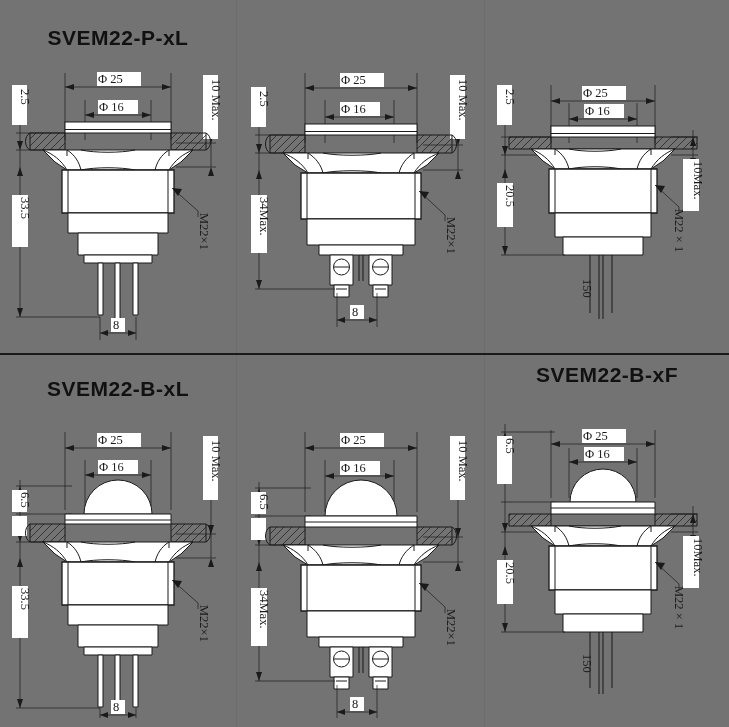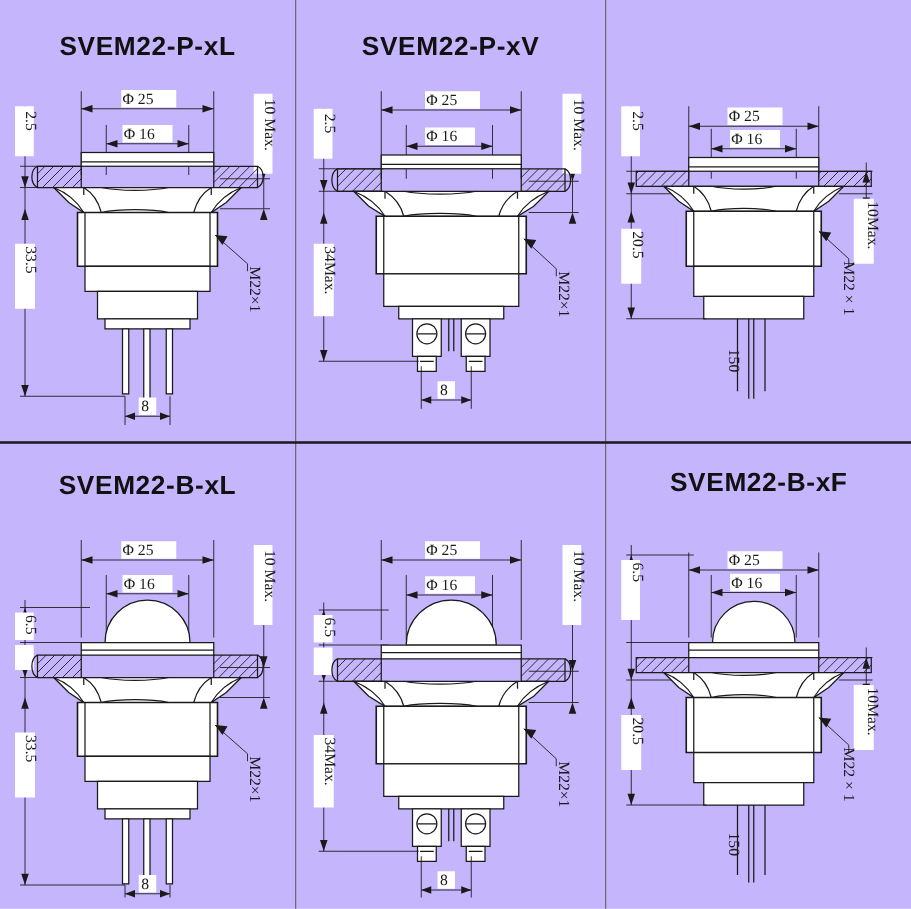--- a/index.html
+++ b/index.html
@@ -1,17 +1,17 @@
 <!DOCTYPE html>
 <html><head>
 <meta charset="utf-8">
 <style>
   html,body{margin:0;padding:0;background:#ffffff;}
   body{width:729px;height:727px;font-family:"Liberation Sans",sans-serif;overflow:hidden;}
-  #sheet{position:relative;width:729px;height:727px;background:#c4b5fd;}
+  #sheet{position:relative;width:729px;height:727px;background:#737373;}
   .panel{position:absolute;box-sizing:border-box;}
   .ptitle{
     position:absolute;left:0;right:0;text-align:center;
     font-family:"Liberation Sans",sans-serif;
     font-weight:bold;font-size:21px;letter-spacing:0.5px;color:#111;
     white-space:nowrap;
   }
   .divv{position:absolute;background:#6d6d6d;width:1.3px;top:0;height:727px;}
   .divh{position:absolute;background:#1a1a1a;height:2px;left:0;width:729px;}
   svg{display:block;}
@@ -116,21 +116,20 @@
       <text class="dtxt" x="113" y="274">8</text>
 
       <line class="dim" x1="172" y1="133" x2="198" y2="156"></line>
       <path d="M172 133 l10 1 l-4 7 z" fill="#1a1a1a"></path>
       <line class="dim" x1="198" y1="156" x2="198" y2="162"></line>
       <text class="dtxt" x="200" y="158" transform="rotate(90 200 158)">M22×1</text>
     </svg>
   </div>
 
   <div class="panel" style="left:237px;top:0;width:247px;height:353px">
-    <div class="ptitle" style="top:26px">SVEM22-P-xV</div>
     <svg width="247" height="300" style="position:absolute;left:0;top:55px" viewBox="0 0 247 300">
 
       <line class="dim" x1="68" y1="18" x2="68" y2="88"></line>
       <line class="dim" x1="180" y1="18" x2="180" y2="88"></line>
       <line class="dim" x1="68" y1="33" x2="180" y2="33"></line>
       <path d="M68 33 l9 -3 v6 z" fill="#1a1a1a"></path>
       <path d="M180 33 l-9 -3 v6 z" fill="#1a1a1a"></path>
       <rect x="103" y="18" width="44" height="14" class="wht" stroke="none"></rect>
       <text class="dtxt" x="104" y="29">Φ 25</text>
 
@@ -476,21 +475,21 @@
       <rect x="113" y="287" width="14" height="14" class="wht" stroke="none"></rect>
       <text class="dtxt" x="115" y="298">8</text>
 
       <line class="dim" x1="182" y1="173" x2="208" y2="197"></line>
       <path d="M182 173 l10 1 l-4 7 z" fill="#1a1a1a"></path>
       <line class="dim" x1="208" y1="197" x2="208" y2="203"></line>
       <text class="dtxt" x="210" y="199" transform="rotate(90 210 199)">M22×1</text>
     </svg>
   </div>
 
-  <div class="panel" style="left:485px;top:353px;width:244px;height:264px">
+  <div class="panel" style="left:485px;top:341px;width:244px;height:264px">
     <div class="ptitle" style="top:22px">SVEM22-B-xF</div>
     <svg width="244" height="310" style="position:absolute;left:0;top:55px" viewBox="0 0 244 310">
 
       <line class="dim" x1="66" y1="34" x2="66" y2="102"></line>
       <line class="dim" x1="170" y1="34" x2="170" y2="102"></line>
       <line class="dim" x1="66" y1="48" x2="170" y2="48"></line>
       <path d="M66 48 l9 -3 v6 z" fill="#1a1a1a"></path>
       <path d="M170 48 l-9 -3 v6 z" fill="#1a1a1a"></path>
       <rect x="97" y="33" width="44" height="14" class="wht" stroke="none"></rect>
       <text class="dtxt" x="98" y="44">Φ 25</text>

